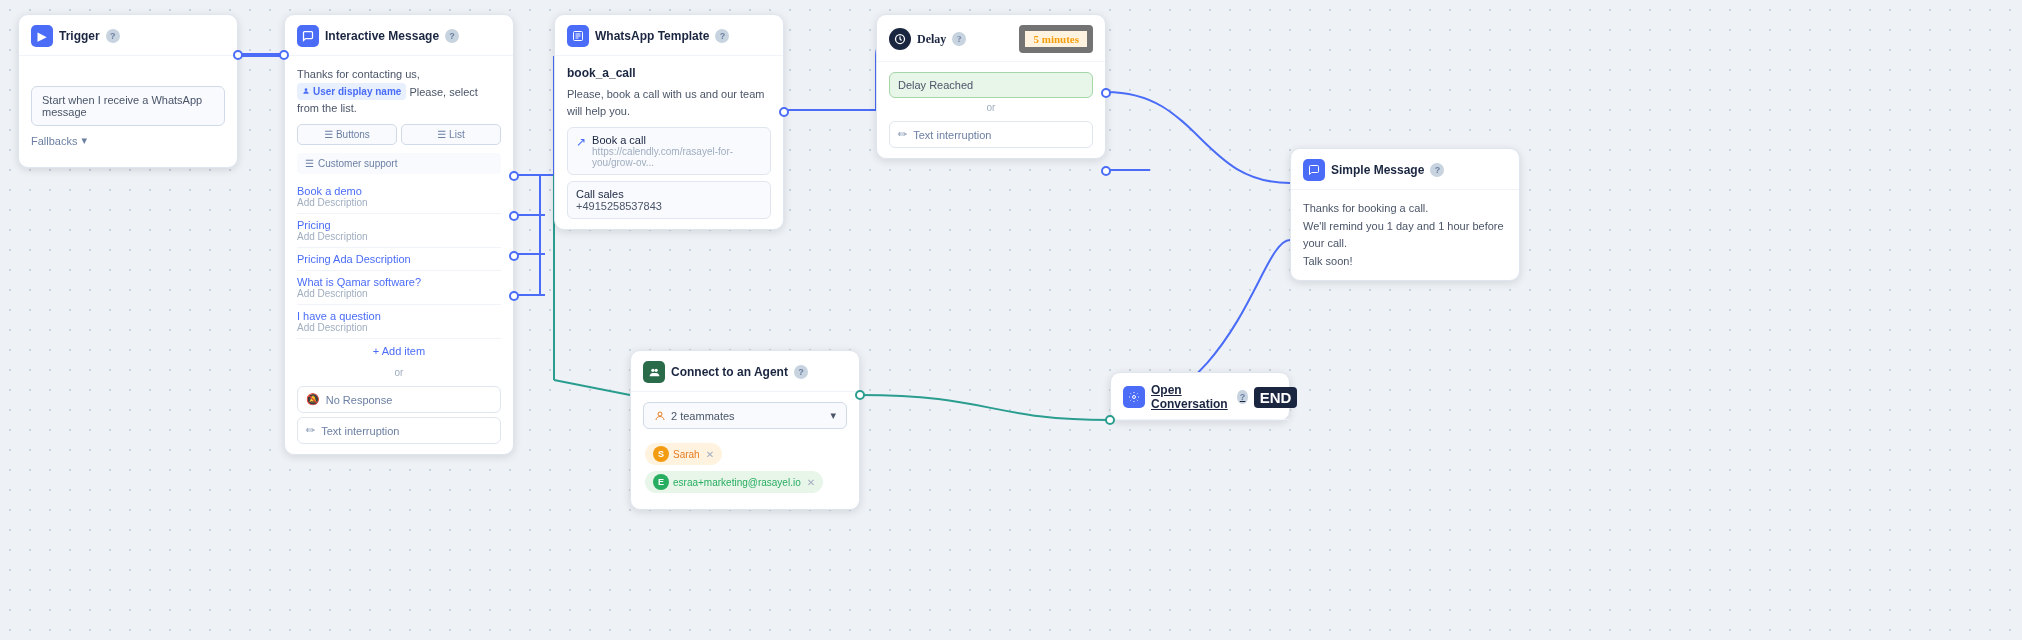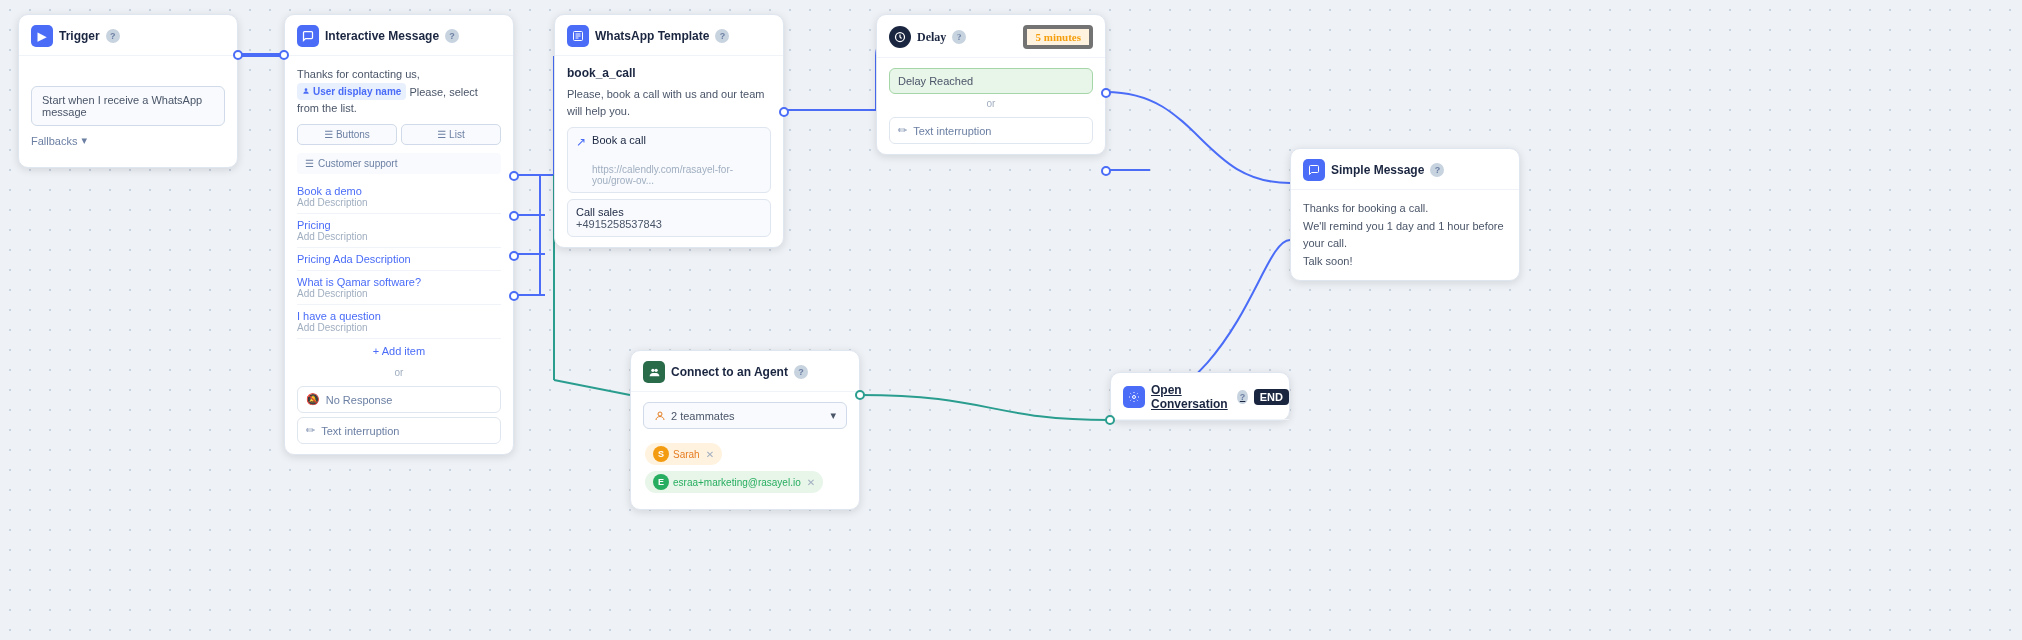--- a/index.html
+++ b/index.html
@@ -135,35 +135,35 @@
     .template-body {
       font-size: 11px; color: #4a5568; line-height: 1.5; margin-bottom: 8px;
     }
     .template-link-item {
       display: flex; align-items: flex-start; gap: 6px;
       padding: 6px 8px; border: 1px solid #e0e6ef;
       border-radius: 6px; margin-bottom: 6px; background: #f8fafd;
     }
     .link-icon { color: #4a6cf7; font-size: 12px; flex-shrink: 0; margin-top: 1px; }
     .link-title { font-size: 11px; font-weight: 500; color: #1a2540; }
-    .link-url { font-size: 10px; color: #a0aec0; margin-top: 18px; }
+    .link-url { font-size: 10px; color: #a0aec0; }
     .phone-item {
       padding: 6px 8px; border: 1px solid #e0e6ef;
       border-radius: 6px; background: #f8fafd;
     }
     .phone-label { font-size: 11px; font-weight: 500; color: #1a2540; }
     .phone-num { font-size: 11px; color: #4a5568; }
     
     .delay-node {
       left: 876px; top: 14px; width: 230px;
     }
     .delay-badge {
       background: #fff3e0; color: #f59e0b; font-size: 11px;
       font-weight: 600; padding: 2px 8px; border-radius: 4px;
-      border: 4px solid #737373;
+      border: 6px solid #737373;
     }
     .delay-option {
       display: flex; align-items: center;
       padding: 6px 8px; border: 1px solid #e0e6ef;
       border-radius: 6px; color: #4a5568; font-size: 11px;
     }
     .delay-option.reached { background: #e8f5e9; border-color: #a5d6a7; }
     
     .simple-node {
       left: 1290px; top: 148px; width: 230px;
@@ -192,21 +192,21 @@
     .chip-icon {
       width: 16px; height: 16px; border-radius: 50%;
       display: flex; align-items: center; justify-content: center;
       font-size: 9px; font-weight: bold;
     }
     
     .open-node {
       left: 1110px; top: 372px; width: 180px;
     }
     .end-badge {
-      background: #1a2540; color: #fff; font-size: 11px;
+      background: #1a2540; color: #fff; font-size: 15px;
       font-weight: 700; padding: 2px 6px; border-radius: 4px;
     }
     
     .connections-svg {
       position: absolute; top: 0; left: 0;
       width: 2022px; height: 640px;
       pointer-events: none;
     }
     .conn-line {
       fill: none;

